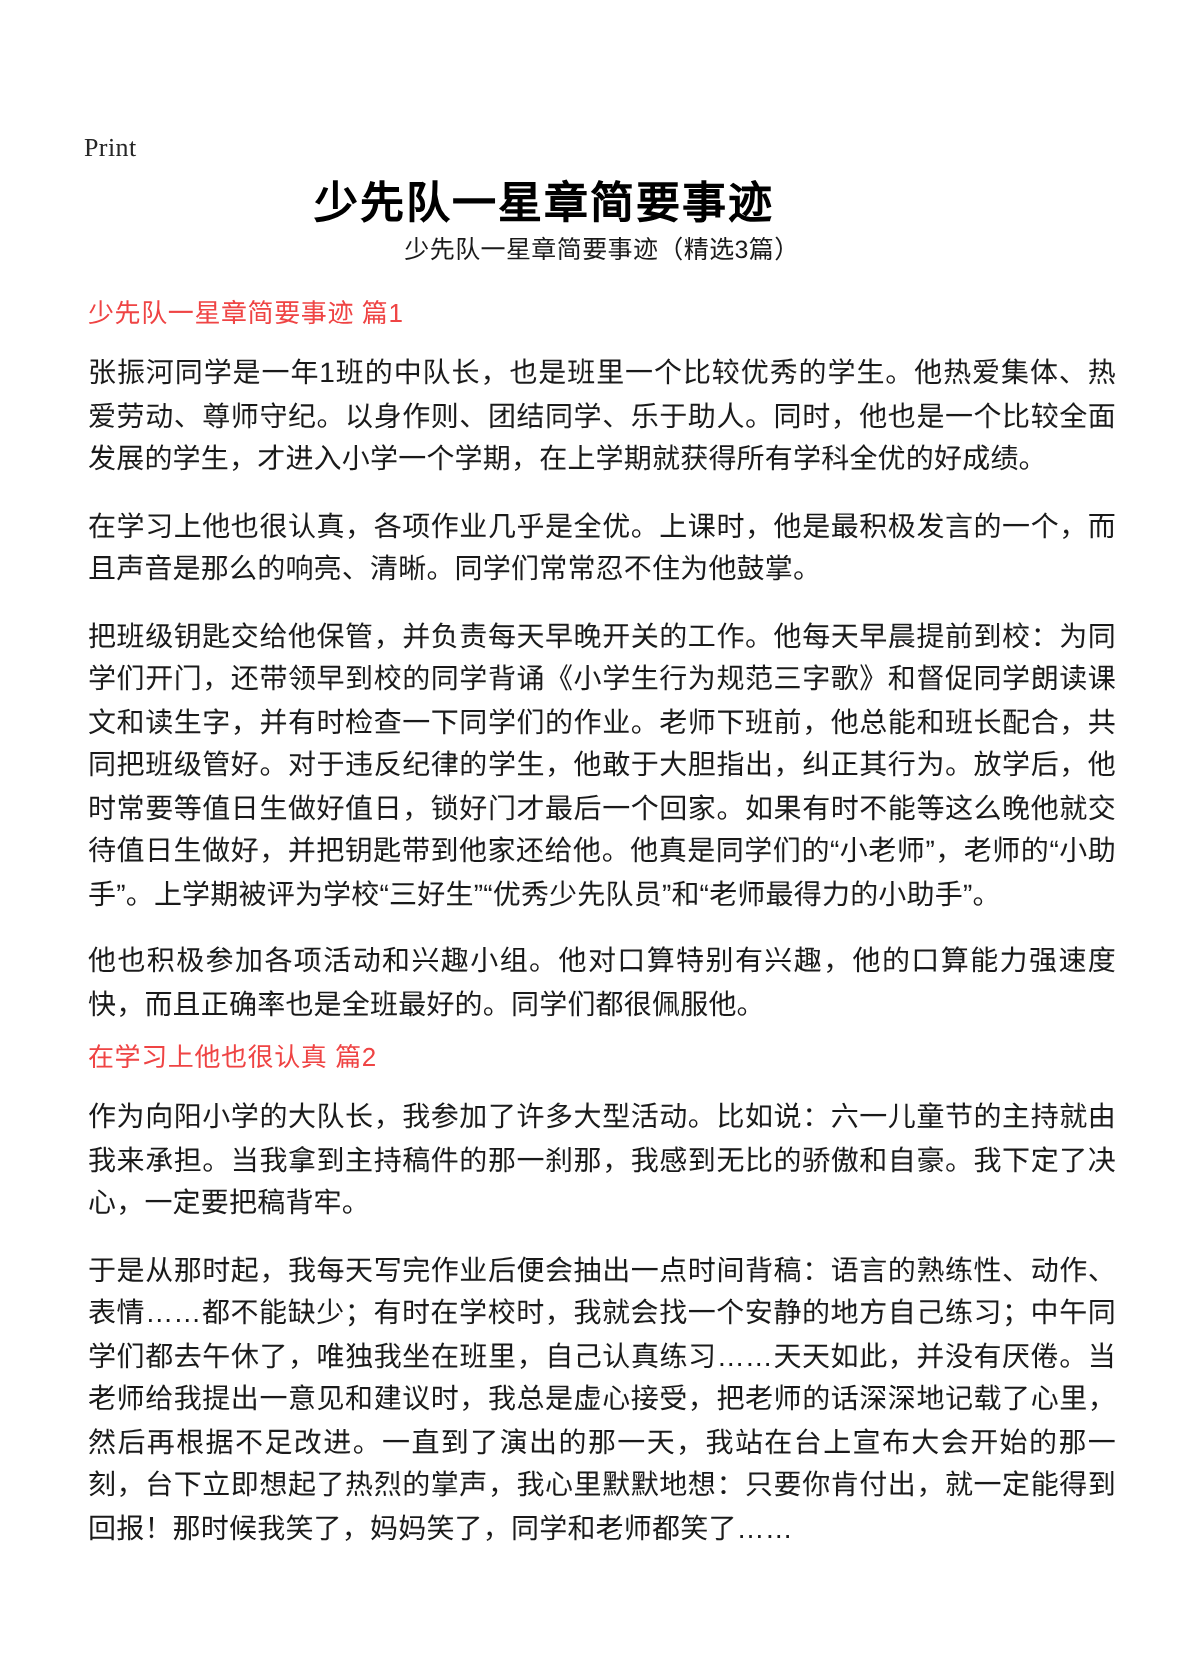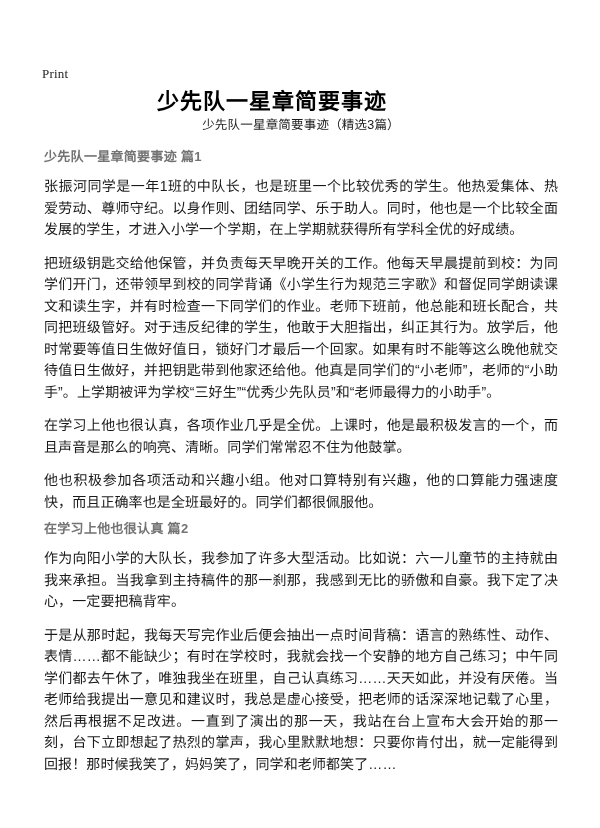--- a/index.html
+++ b/index.html
@@ -75,22 +75,22 @@
     line-height: 22px;
     color: #1a1a1a;
     margin: 0 0 11px 0;
     letter-spacing: .2px;
     text-align: center;
   }
 
   .section-heading {
     font-size: 13px;
     line-height: 20px;
-    font-weight: 700;
-    color: #737373;
+    font-weight: 400;
+    color: #ef4444;
     margin: 0 0 9px 0;
     letter-spacing: .3px;
   }
 
   .para {
     font-size: 14px;
     line-height: 21.5px;
     color: #1a1a1a;
     margin: 0 0 12px 0;
     text-align: justify;
@@ -123,22 +123,22 @@
 
   <h1 class="doc-title">少先队一星章简要事迹</h1>
 
   <div class="content">
 
     <p class="subtitle">少先队一星章简要事迹（精选3篇）</p>
 
     <div class="block">
       <h2 class="section-heading">少先队一星章简要事迹 篇1</h2>
       <p class="para">张振河同学是一年1班的中队长，也是班里一个比较优秀的学生。他热爱集体、热爱劳动、尊师守纪。以身作则、团结同学、乐于助人。同时，他也是一个比较全面发展的学生，才进入小学一个学期，在上学期就获得所有学科全优的好成绩。</p>
+      <p class="para">在学习上他也很认真，各项作业几乎是全优。上课时，他是最积极发言的一个，而且声音是那么的响亮、清晰。同学们常常忍不住为他鼓掌。</p>
       <p class="para">把班级钥匙交给他保管，并负责每天早晚开关的工作。他每天早晨提前到校：为同学们开门，还带领早到校的同学背诵《小学生行为规范三字歌》和督促同学朗读课文和读生字，并有时检查一下同学们的作业。老师下班前，他总能和班长配合，共同把班级管好。对于违反纪律的学生，他敢于大胆指出，纠正其行为。放学后，他时常要等值日生做好值日，锁好门才最后一个回家。如果有时不能等这么晚他就交待值日生做好，并把钥匙带到他家还给他。他真是同学们的“小老师”，老师的“小助手”。上学期被评为学校“三好生”“优秀少先队员”和“老师最得力的小助手”。</p>
-      <p class="para">在学习上他也很认真，各项作业几乎是全优。上课时，他是最积极发言的一个，而且声音是那么的响亮、清晰。同学们常常忍不住为他鼓掌。</p>
       <p class="para">他也积极参加各项活动和兴趣小组。他对口算特别有兴趣，他的口算能力强速度快，而且正确率也是全班最好的。同学们都很佩服他。</p>
     </div>
 
     <div class="block gap-before-heading">
       <h2 class="section-heading">在学习上他也很认真 篇2</h2>
       <p class="para">作为向阳小学的大队长，我参加了许多大型活动。比如说：六一儿童节的主持就由我来承担。当我拿到主持稿件的那一刹那，我感到无比的骄傲和自豪。我下定了决心，一定要把稿背牢。</p>
       <p class="para">于是从那时起，我每天写完作业后便会抽出一点时间背稿：语言的熟练性、动作、表情……都不能缺少；有时在学校时，我就会找一个安静的地方自己练习；中午同学们都去午休了，唯独我坐在班里，自己认真练习……天天如此，并没有厌倦。当老师给我提出一意见和建议时，我总是虚心接受，把老师的话深深地记载了心里，然后再根据不足改进。一直到了演出的那一天，我站在台上宣布大会开始的那一刻，台下立即想起了热烈的掌声，我心里默默地想：只要你肯付出，就一定能得到回报！那时候我笑了，妈妈笑了，同学和老师都笑了……</p>
     </div>
 
   </div>

